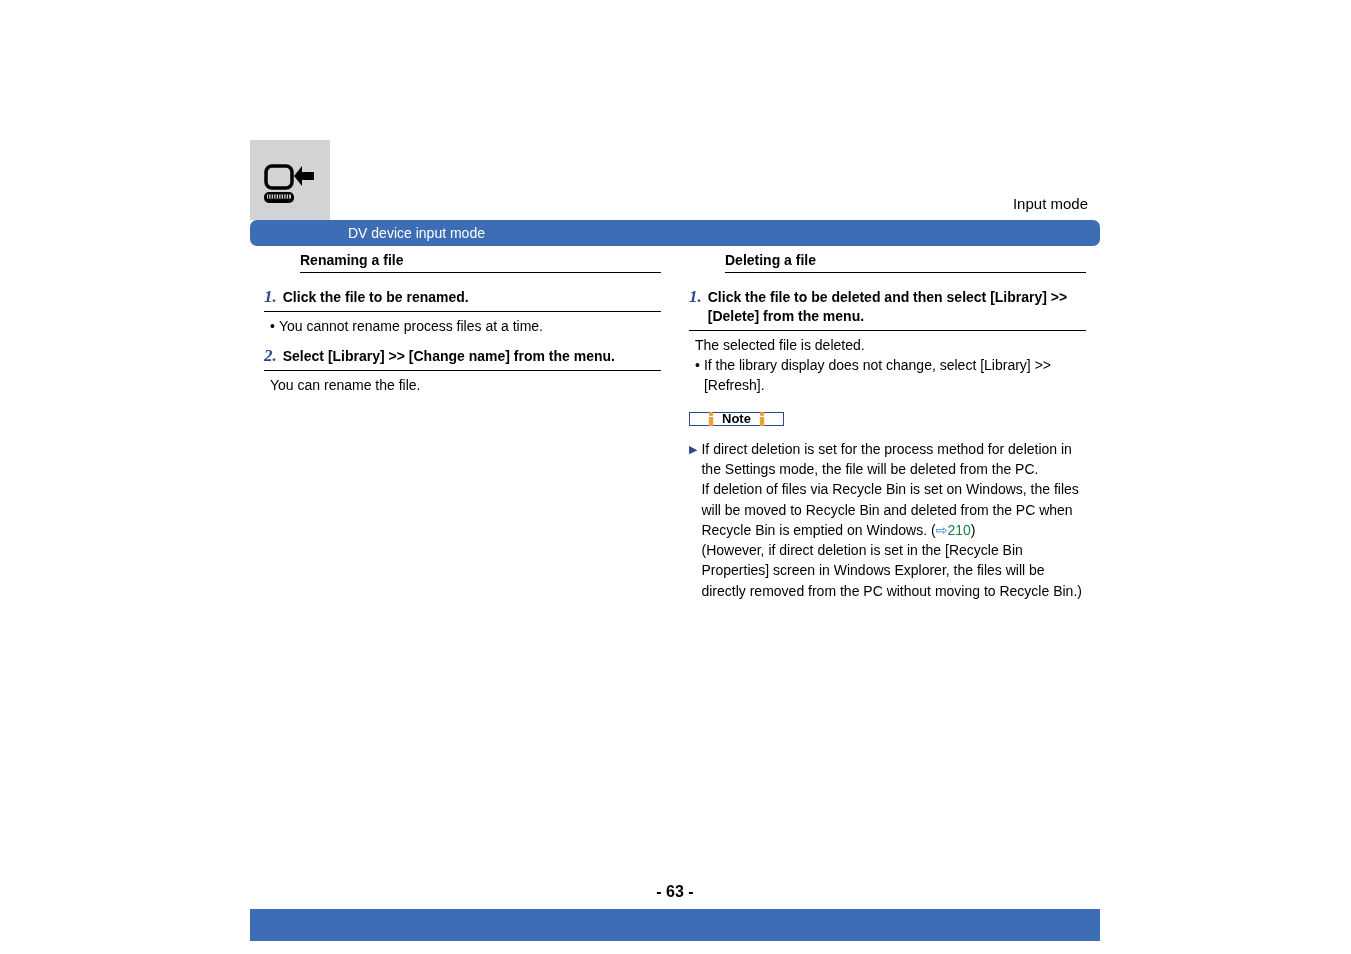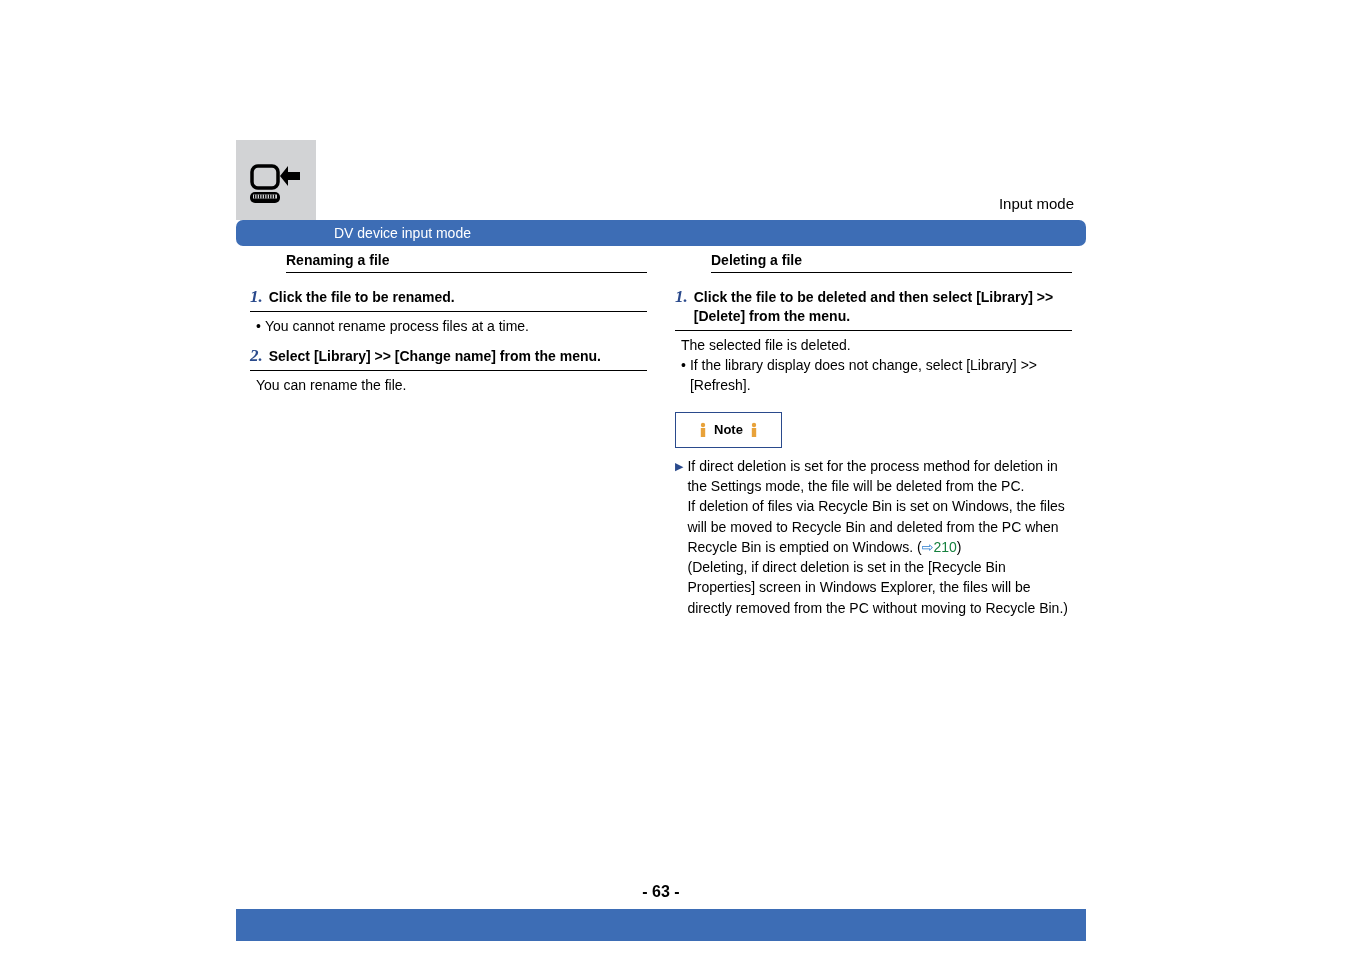--- a/index.html
+++ b/index.html
@@ -104,22 +104,22 @@
       flex-shrink: 0;
     }
     .note-box {
       margin-top: 16px;
       margin-bottom: 4px;
     }
     .note-label-wrap {
       display: inline-flex;
       align-items: center;
       border: 1px solid #2a4a8c;
-      height: 36px;
-      padding: 0 20px;
+      height: 14px;
+      padding: 0 14px;
     }
     .note-marker {
       width: 14px;
       height: 14px;
       display: inline-flex;
       align-items: center;
       justify-content: center;
     }
     .note-label {
       font-weight: bold;
@@ -154,21 +154,21 @@
       left: 0;
       width: 850px;
       text-align: center;
       font-weight: bold;
       font-size: 16px;
       padding: 10px 0 6px 0;
     }
     .full-wrapper {
       position: absolute;
       top: 140px;
-      left: 236px;
+      left: 250px;
       width: 850px;
       height: 775px;
     }
   </style>
 </head>
 <body>
 
 <div class="full-wrapper">
   <div class="header-row">
     <div class="icon-col" style="background:#fff;">
@@ -285,21 +285,21 @@
       </div>
 
       <div class="note-body">
         <div class="note-item">
           <span class="note-arrow">▶</span>
           <div>
             <span>If direct deletion is set for the process method for deletion in the Settings mode, the file will be deleted from the PC.</span>
             <div>
               <span>If deletion of files via Recycle Bin is set on Windows, the files will be moved to Recycle Bin and deleted from the PC when Recycle Bin is emptied on Windows. (</span><span class="arrow-link">⇨</span><span class="link">210</span><span>)</span>
             </div>
-            <div>(Deleting, if direct deletion is set in the [Recycle Bin Properties] screen in Windows Explorer, the files will be directly removed from the PC without moving to Recycle Bin.)</div>
+            <div>(However, if direct deletion is set in the [Recycle Bin Properties] screen in Windows Explorer, the files will be directly removed from the PC without moving to Recycle Bin.)</div>
           </div>
         </div>
       </div>
     </div>
   </div>
 
   <div class="page-number" style="position:absolute; bottom:8px;">- 63 -</div>
   <div style="position:absolute; bottom:-26px; left:0; width:850px; height:32px; background:#3d6db5;"></div>
 </div>
 

